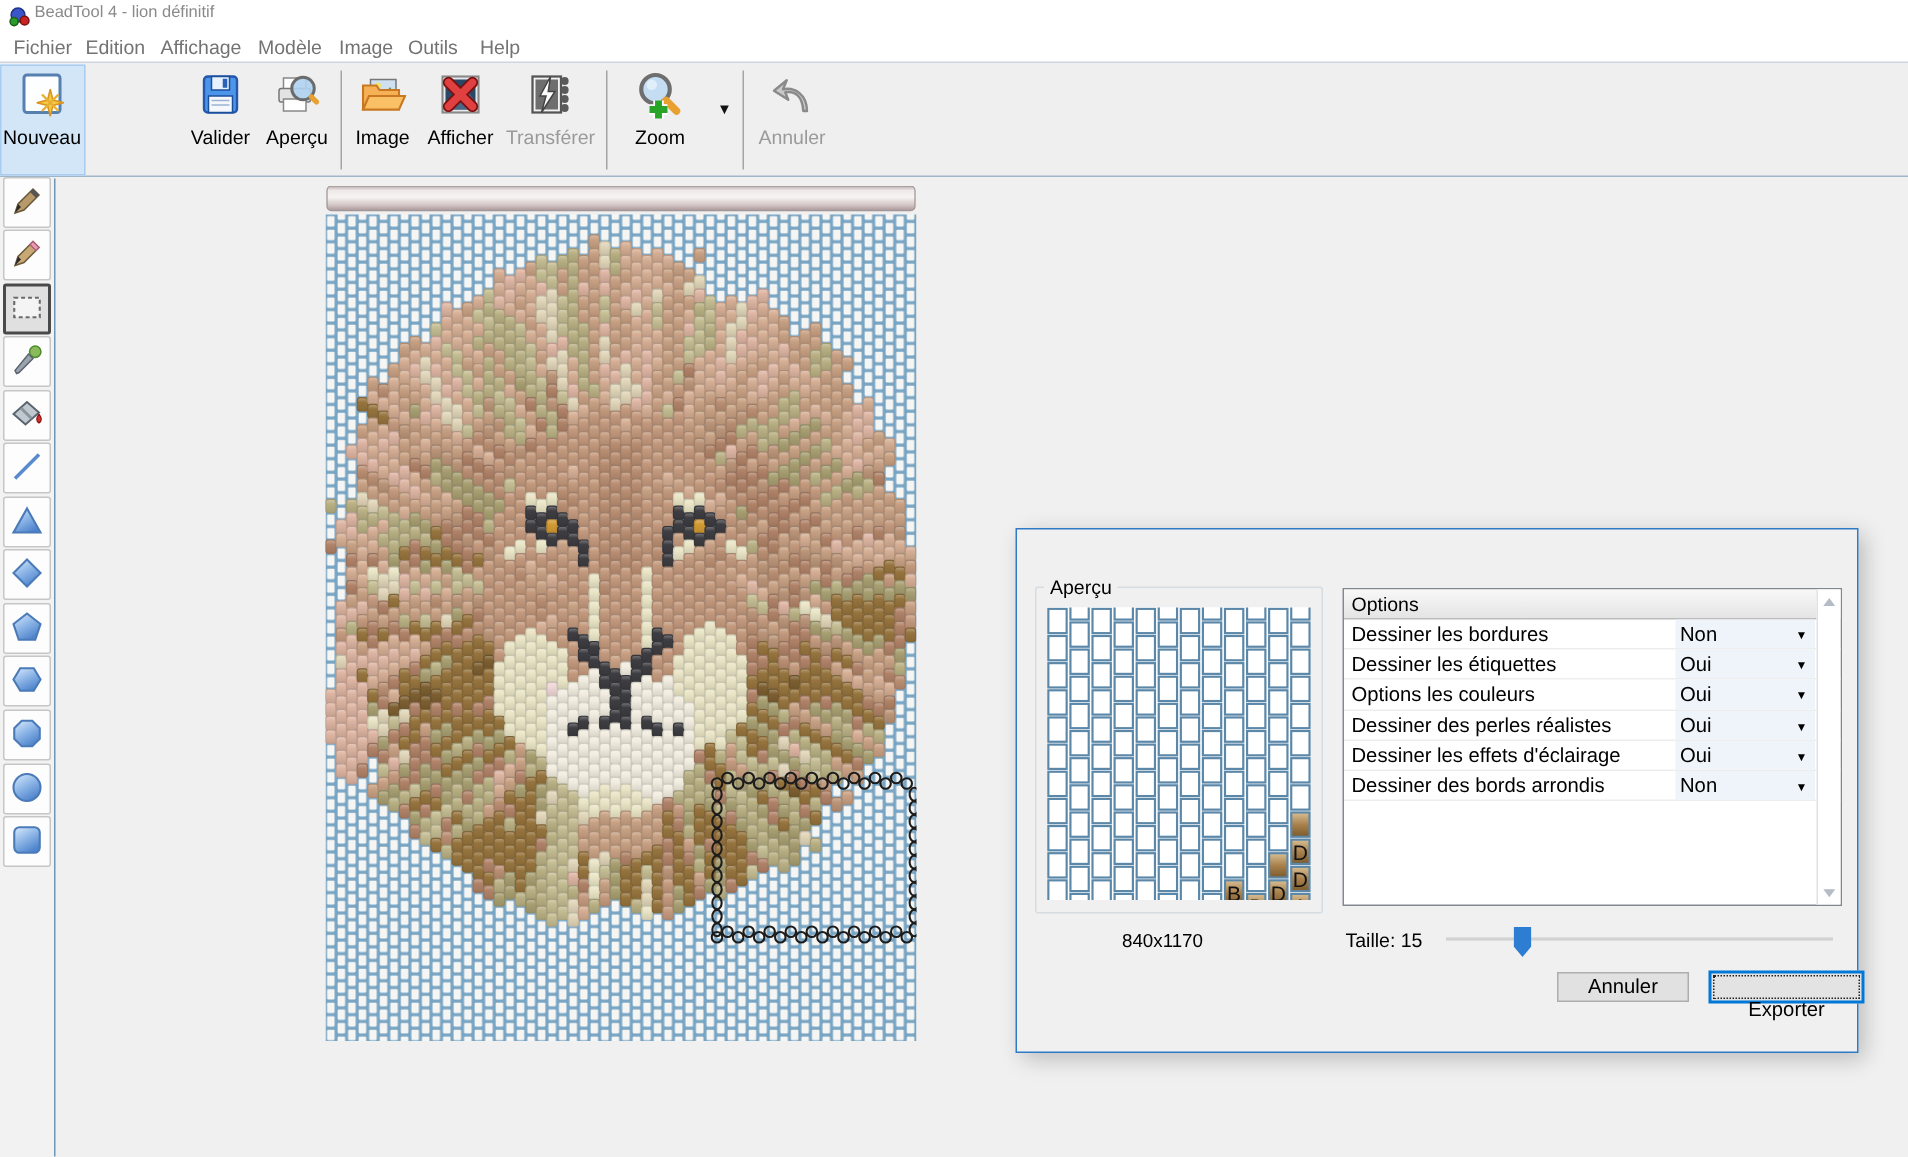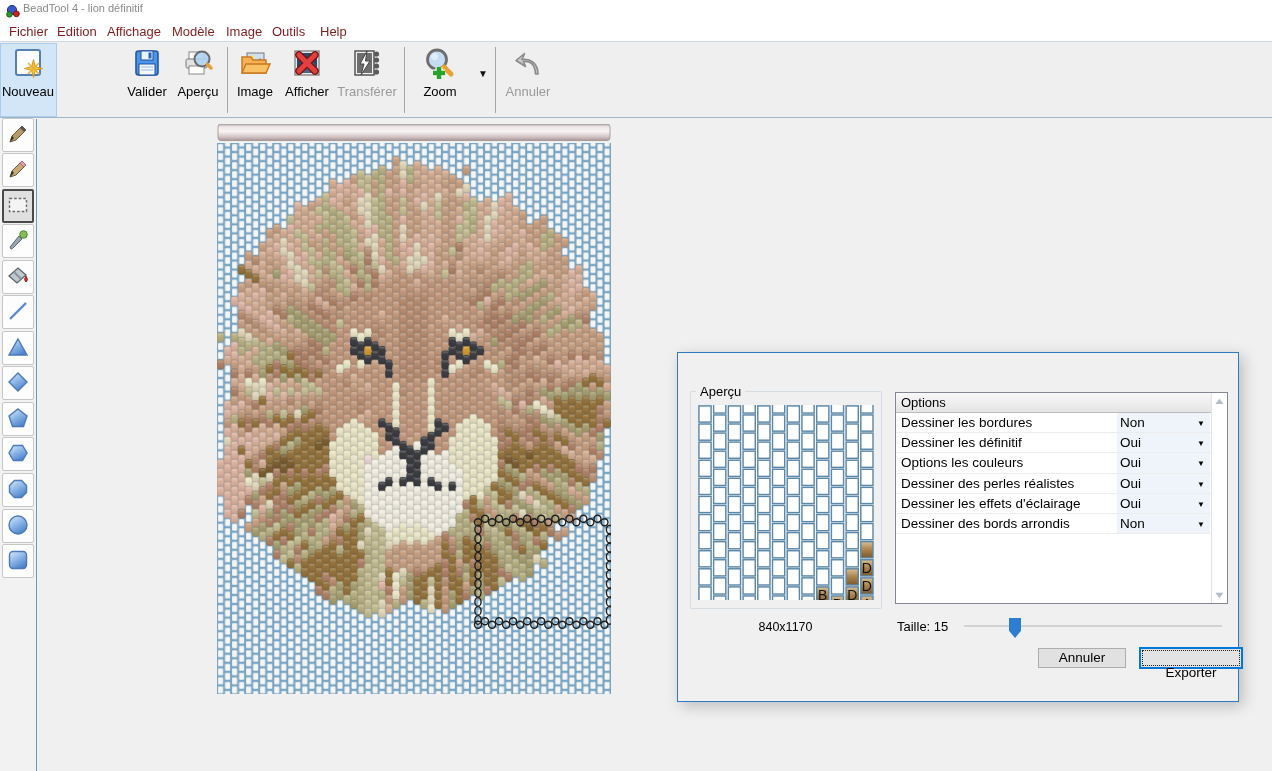--- a/index.html
+++ b/index.html
@@ -1,20 +1,20 @@
 <!DOCTYPE html>
 <html><head><meta charset="utf-8"><style>
 *{margin:0;padding:0;box-sizing:border-box}
 html,body{width:1272px;height:771px;overflow:hidden;background:#f0f0f0;
  font-family:"Liberation Sans",sans-serif;-webkit-font-smoothing:antialiased}
 #titlebar{position:absolute;left:0;top:0;width:1272px;height:20px;background:#fff}
 #tico{position:absolute;left:6px;top:4px}
 #ttext{position:absolute;left:23px;top:2px;font-size:11px;color:#8a8a8a}
 #menubar{position:absolute;left:0;top:20px;width:1272px;height:22px;background:#fff;border-bottom:1px solid #cdd6de}
-#menubar span{position:absolute;top:4px;font-size:13px;color:#7f1d1d}
+#menubar span{position:absolute;top:4px;font-size:13px;color:#737373}
 #toolbar{position:absolute;left:0;top:43px;width:1272px;height:75px;background:#efefef;border-bottom:1px solid #9fb6c9}
 .hl{position:absolute;left:0;top:0;width:57px;height:74px;background:#d3e6f8;border:1px solid #a8cdf0}
 .tbn{position:absolute;top:4px;height:64px;text-align:center}
 .ticon{height:36px}
 .ticon svg{display:block;margin:0 auto}
 .tlab{font-size:13px;color:#000;margin-top:0.5px;white-space:nowrap}
 .tbn.dis .tlab{color:#9a9a9a}
 .vsep{position:absolute;top:4px;width:1px;height:66px;background:#a5a5a5}
 .drop{position:absolute;left:478px;top:25px;font-size:10px;color:#111}
 #lpanel{position:absolute;left:0;top:119px;width:37px;height:652px;background:#f2f2f2;border-right:1px solid #7096b5}
@@ -23,21 +23,21 @@
 .tb.sel{background:#e0e0e0;border:2px solid #4a4a4a}
 .tb.sel svg{margin-top:1px}
 #canvas{position:absolute;left:217px;top:124px}
 #dlg{position:absolute;left:677px;top:352px;width:562px;height:350px;background:#f0f0f0;
  border:1px solid #2f7ac5;box-shadow:4px 4px 14px rgba(0,0,0,0.22)}
 #dtitle{position:absolute;left:0;top:0;width:100%;height:20px;background:#fff;
  font-size:12.7px;color:#000;padding:3px 0 0 6px}
 #grp{position:absolute;left:12px;top:38px;width:192px;height:218px;border:1px solid #d5dce2;border-radius:2px}
 #grplab{position:absolute;left:18px;top:31px;background:#f0f0f0;font-size:13px;padding:0 4px;z-index:2}
 #pv{position:absolute;left:20px;top:52px;width:176px;height:195px;background:#fff}
-#dim{position:absolute;left:70px;top:267px;width:75px;text-align:center;font-size:12.5px}
+#dim{position:absolute;left:70px;top:267px;width:75px;text-align:left;font-size:12.5px}
 #tbl{position:absolute;left:217px;top:39px;width:333px;height:212px;background:#fff;border:1px solid #828790}
 .thead{height:20px;background:linear-gradient(#f8f8f8,#e4e4e4);border-bottom:1px solid #bcbcbc;
  font-size:13px;font-weight:normal;padding:2px 0 0 5px}
 .row{position:relative;height:20.2px;border-bottom:1px solid #ededed;font-size:13.5px}
 .rlab{position:absolute;left:5px;top:2px;white-space:nowrap}
 .val{position:absolute;left:221px;top:0;width:93px;height:100%;background:#eef4fa;padding:2px 0 0 3px}
 .dar{position:absolute;right:5px;top:6px;font-size:8px}
 .swatch{position:absolute;left:224px;top:3px;width:45px;height:13.5px;background:#fff;border:1.4px solid #111;border-radius:2px}
 #sbar{position:absolute;right:0;top:0;width:16px;height:100%;background:#fff;border-left:1px solid #e2e2e2}
 .chev{position:absolute;left:1px;width:13px;font-size:9px;color:#b4bcc6;text-align:center;transform:scaleX(1.5)}
@@ -2775,21 +2775,21 @@
         <text x="168.92" y="204.45" font-size="14" font-family="Liberation Sans" fill="#111" text-anchor="middle">A</text>
       </svg></div>
  <div id="dim">840x1170</div>
  <div id="tbl">
       <div class="thead">Options</div>
       <div class="row">
         <div class="rlab">Dessiner les bordures</div>
         <div class="val">Non<span class="dar">▼</span></div>
       </div>
       <div class="row">
-        <div class="rlab">Dessiner les définitif</div>
+        <div class="rlab">Dessiner les étiquettes</div>
         <div class="val">Oui<span class="dar">▼</span></div>
       </div>
       <div class="row">
         <div class="rlab">Options les couleurs</div>
         <div class="val">Oui<span class="dar">▼</span></div>
       </div>
       <div class="row">
         <div class="rlab">Dessiner des perles réalistes</div>
         <div class="val">Oui<span class="dar">▼</span></div>
       </div>

